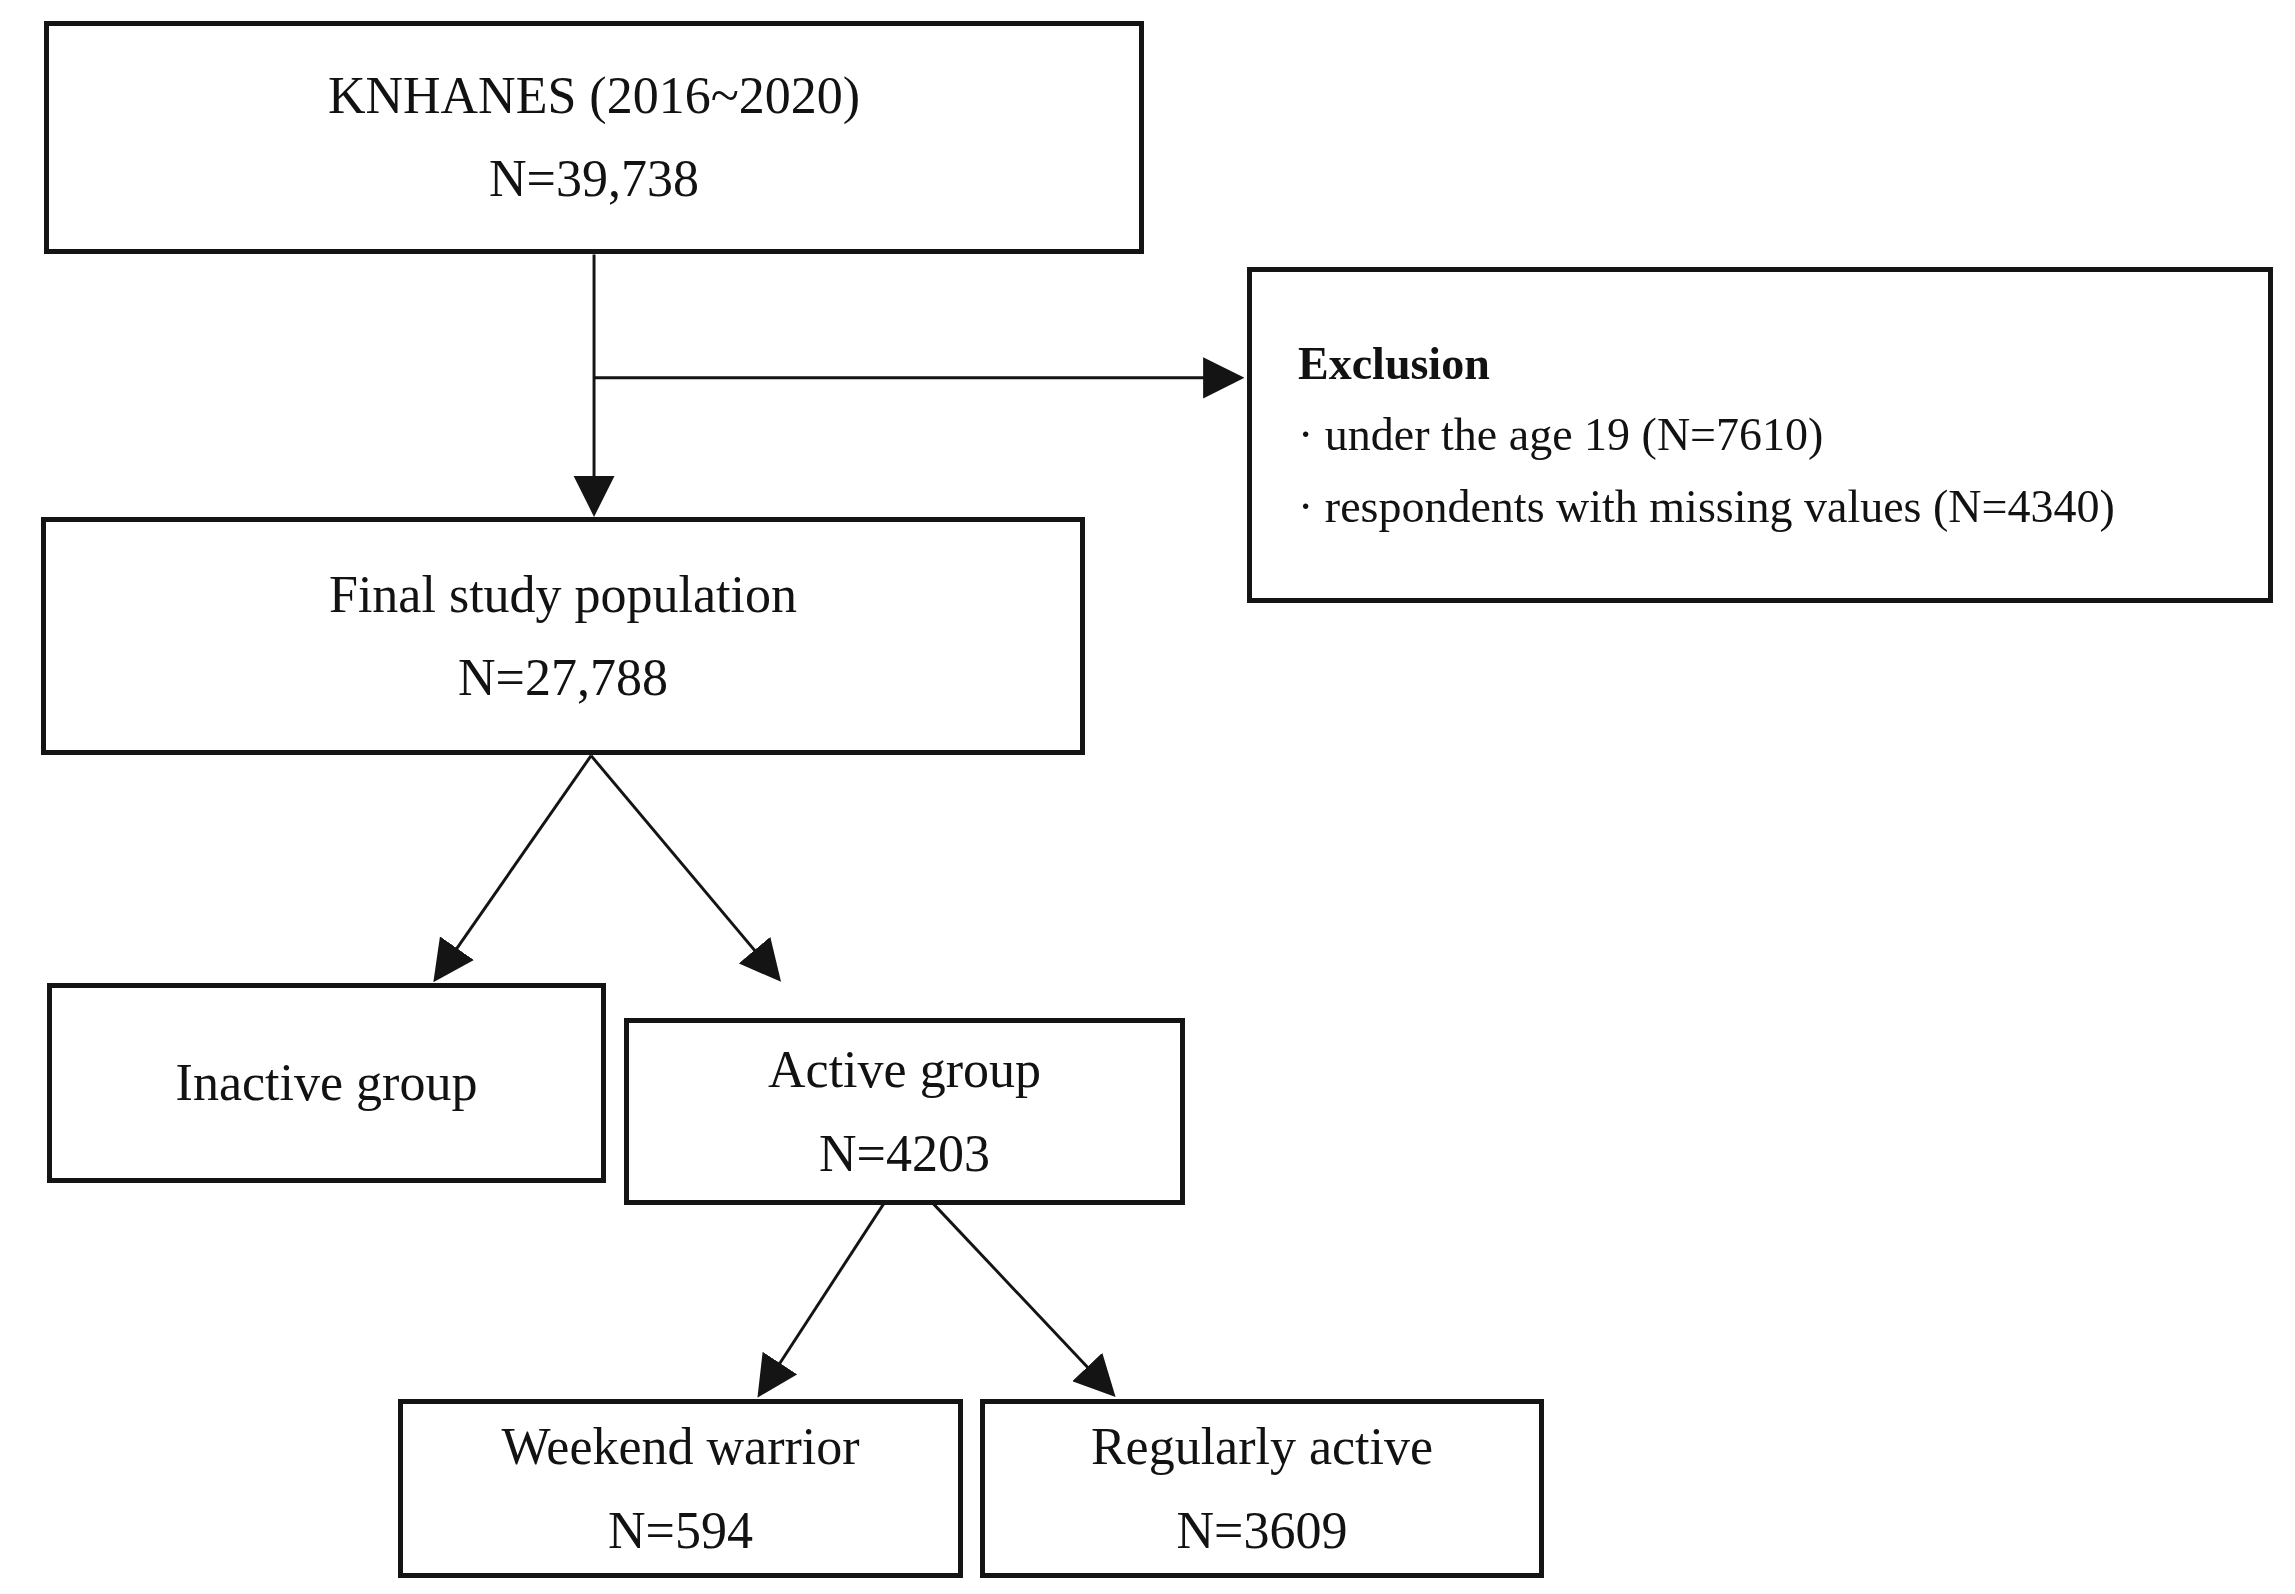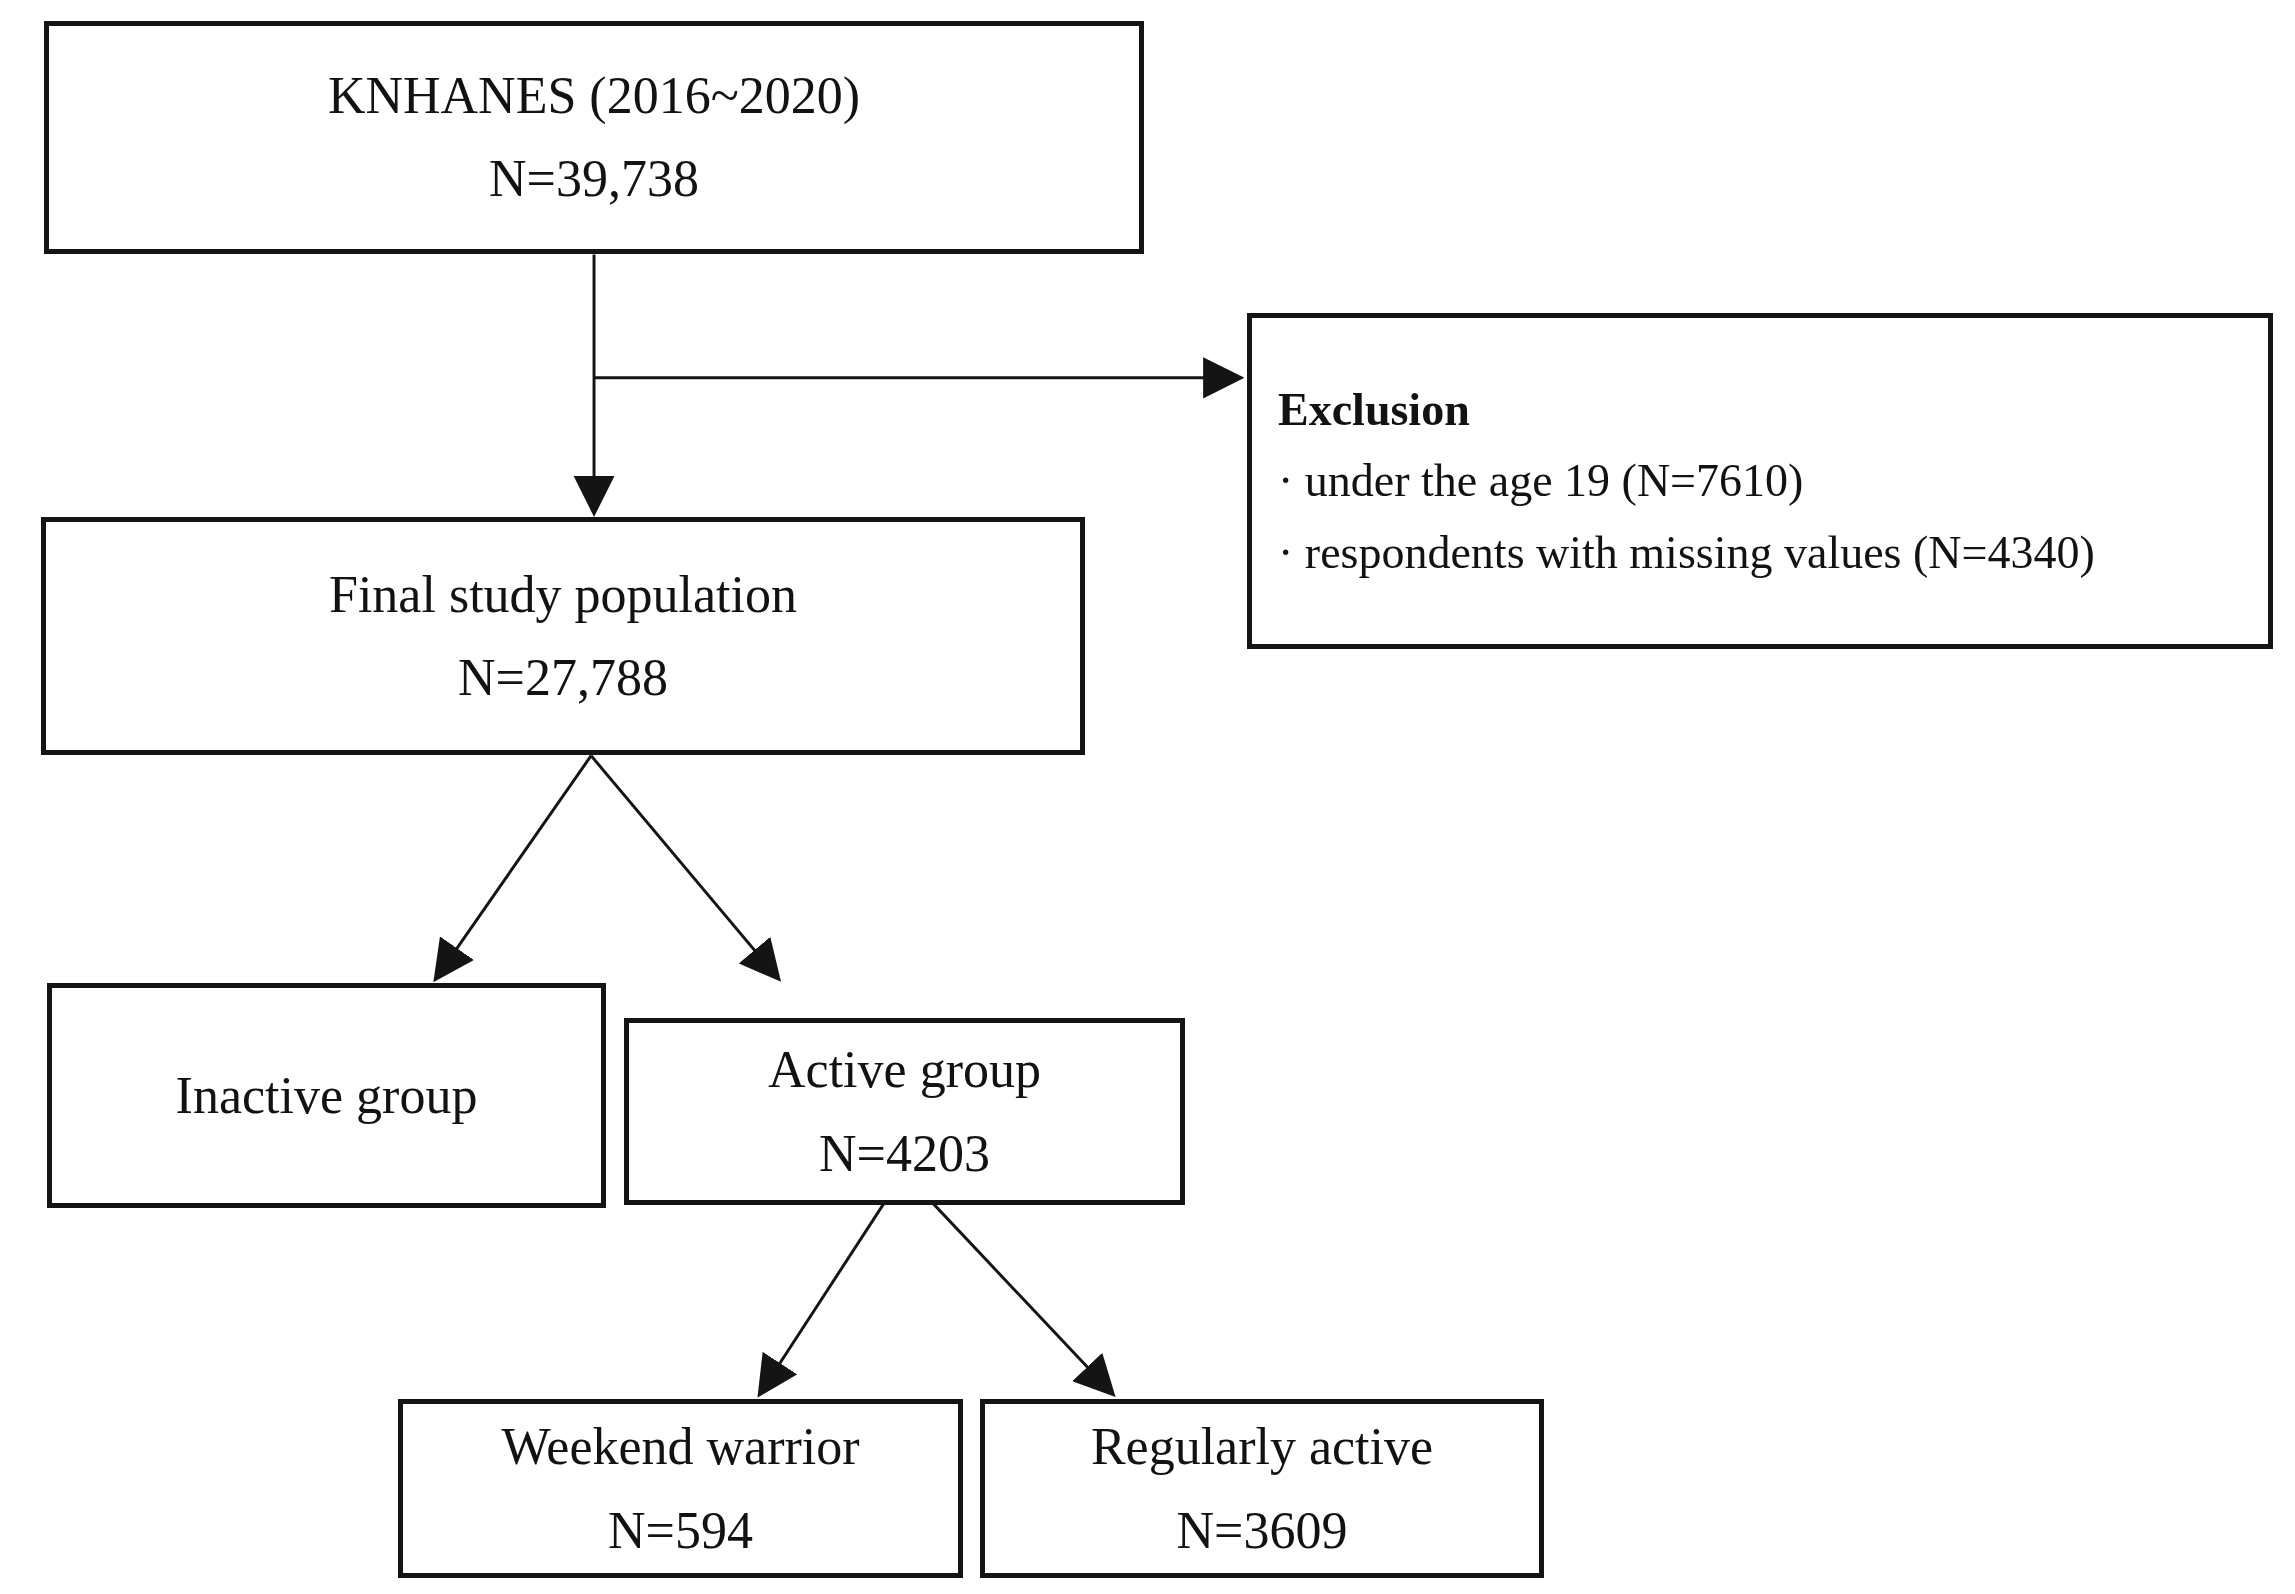--- a/index.html
+++ b/index.html
@@ -31,33 +31,32 @@
     flex-direction: column;
     justify-content: center;
     align-items: center;
     text-align: center;
     font-size: 52px;
     line-height: 1.6;
     box-sizing: border-box;
   }
   .box-knhanes   { left: 44px;   top: 20.7px;   width: 1100px; height: 233px; }
   .box-final     { left: 41px;   top: 517px;  width: 1044px; height: 238px; }
-  .box-inactive  { left: 47px;   top: 983px; width: 559px;  height: 225px; }
+  .box-inactive  { left: 47px;   top: 983px; width: 559px;  height: 200px; }
   .box-active    { left: 624px;  top: 1018px; width: 561px;  height: 187px; }
   .box-weekend   { left: 398px;  top: 1399px; width: 565px;  height: 179px; }
   .box-regular   { left: 980px; top: 1399px; width: 564px;  height: 179px; }
   .box-exclusion {
     left: 1247px; top: 267px; width: 1026px; height: 336px;
     align-items: flex-start;
     text-align: left;
-    padding: 0 22px 0 26px;
+    padding: 0 22px 0 46px;
     font-size: 46px;
     line-height: 1.55;
     justify-content: center;
-    margin-top: 46px;
   }
   .excl-title { font-weight: bold; }
 </style>
 </head>
 <body>
 
 <div class="canvas">
 
   <svg class="connectors" viewBox="0 0 3110 2160" xmlns="http://www.w3.org/2000/svg">
     <defs>

